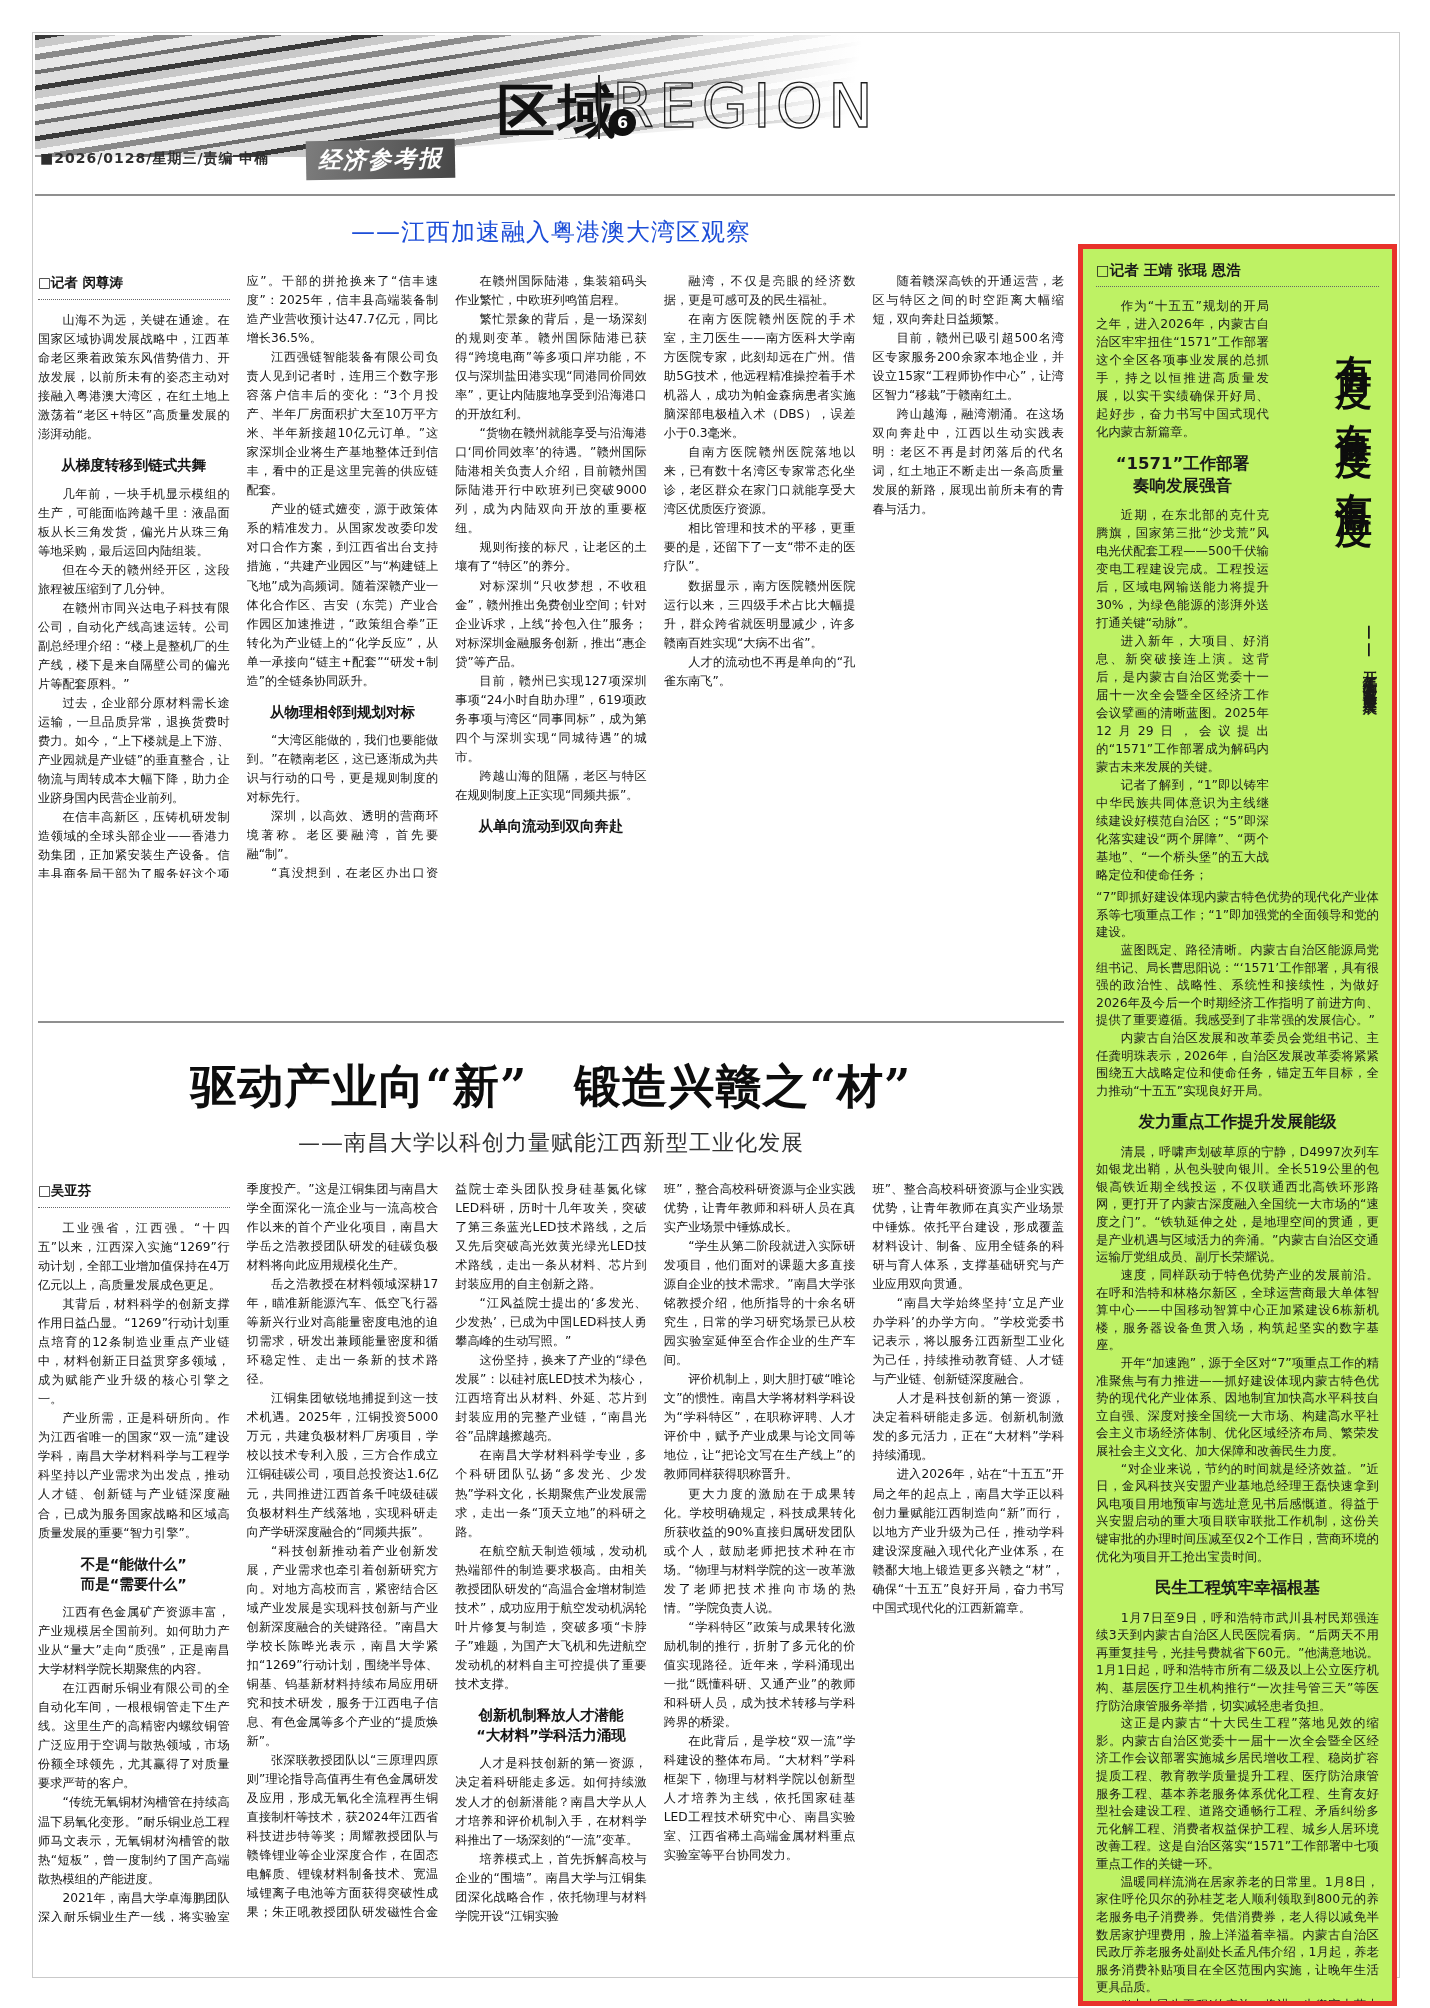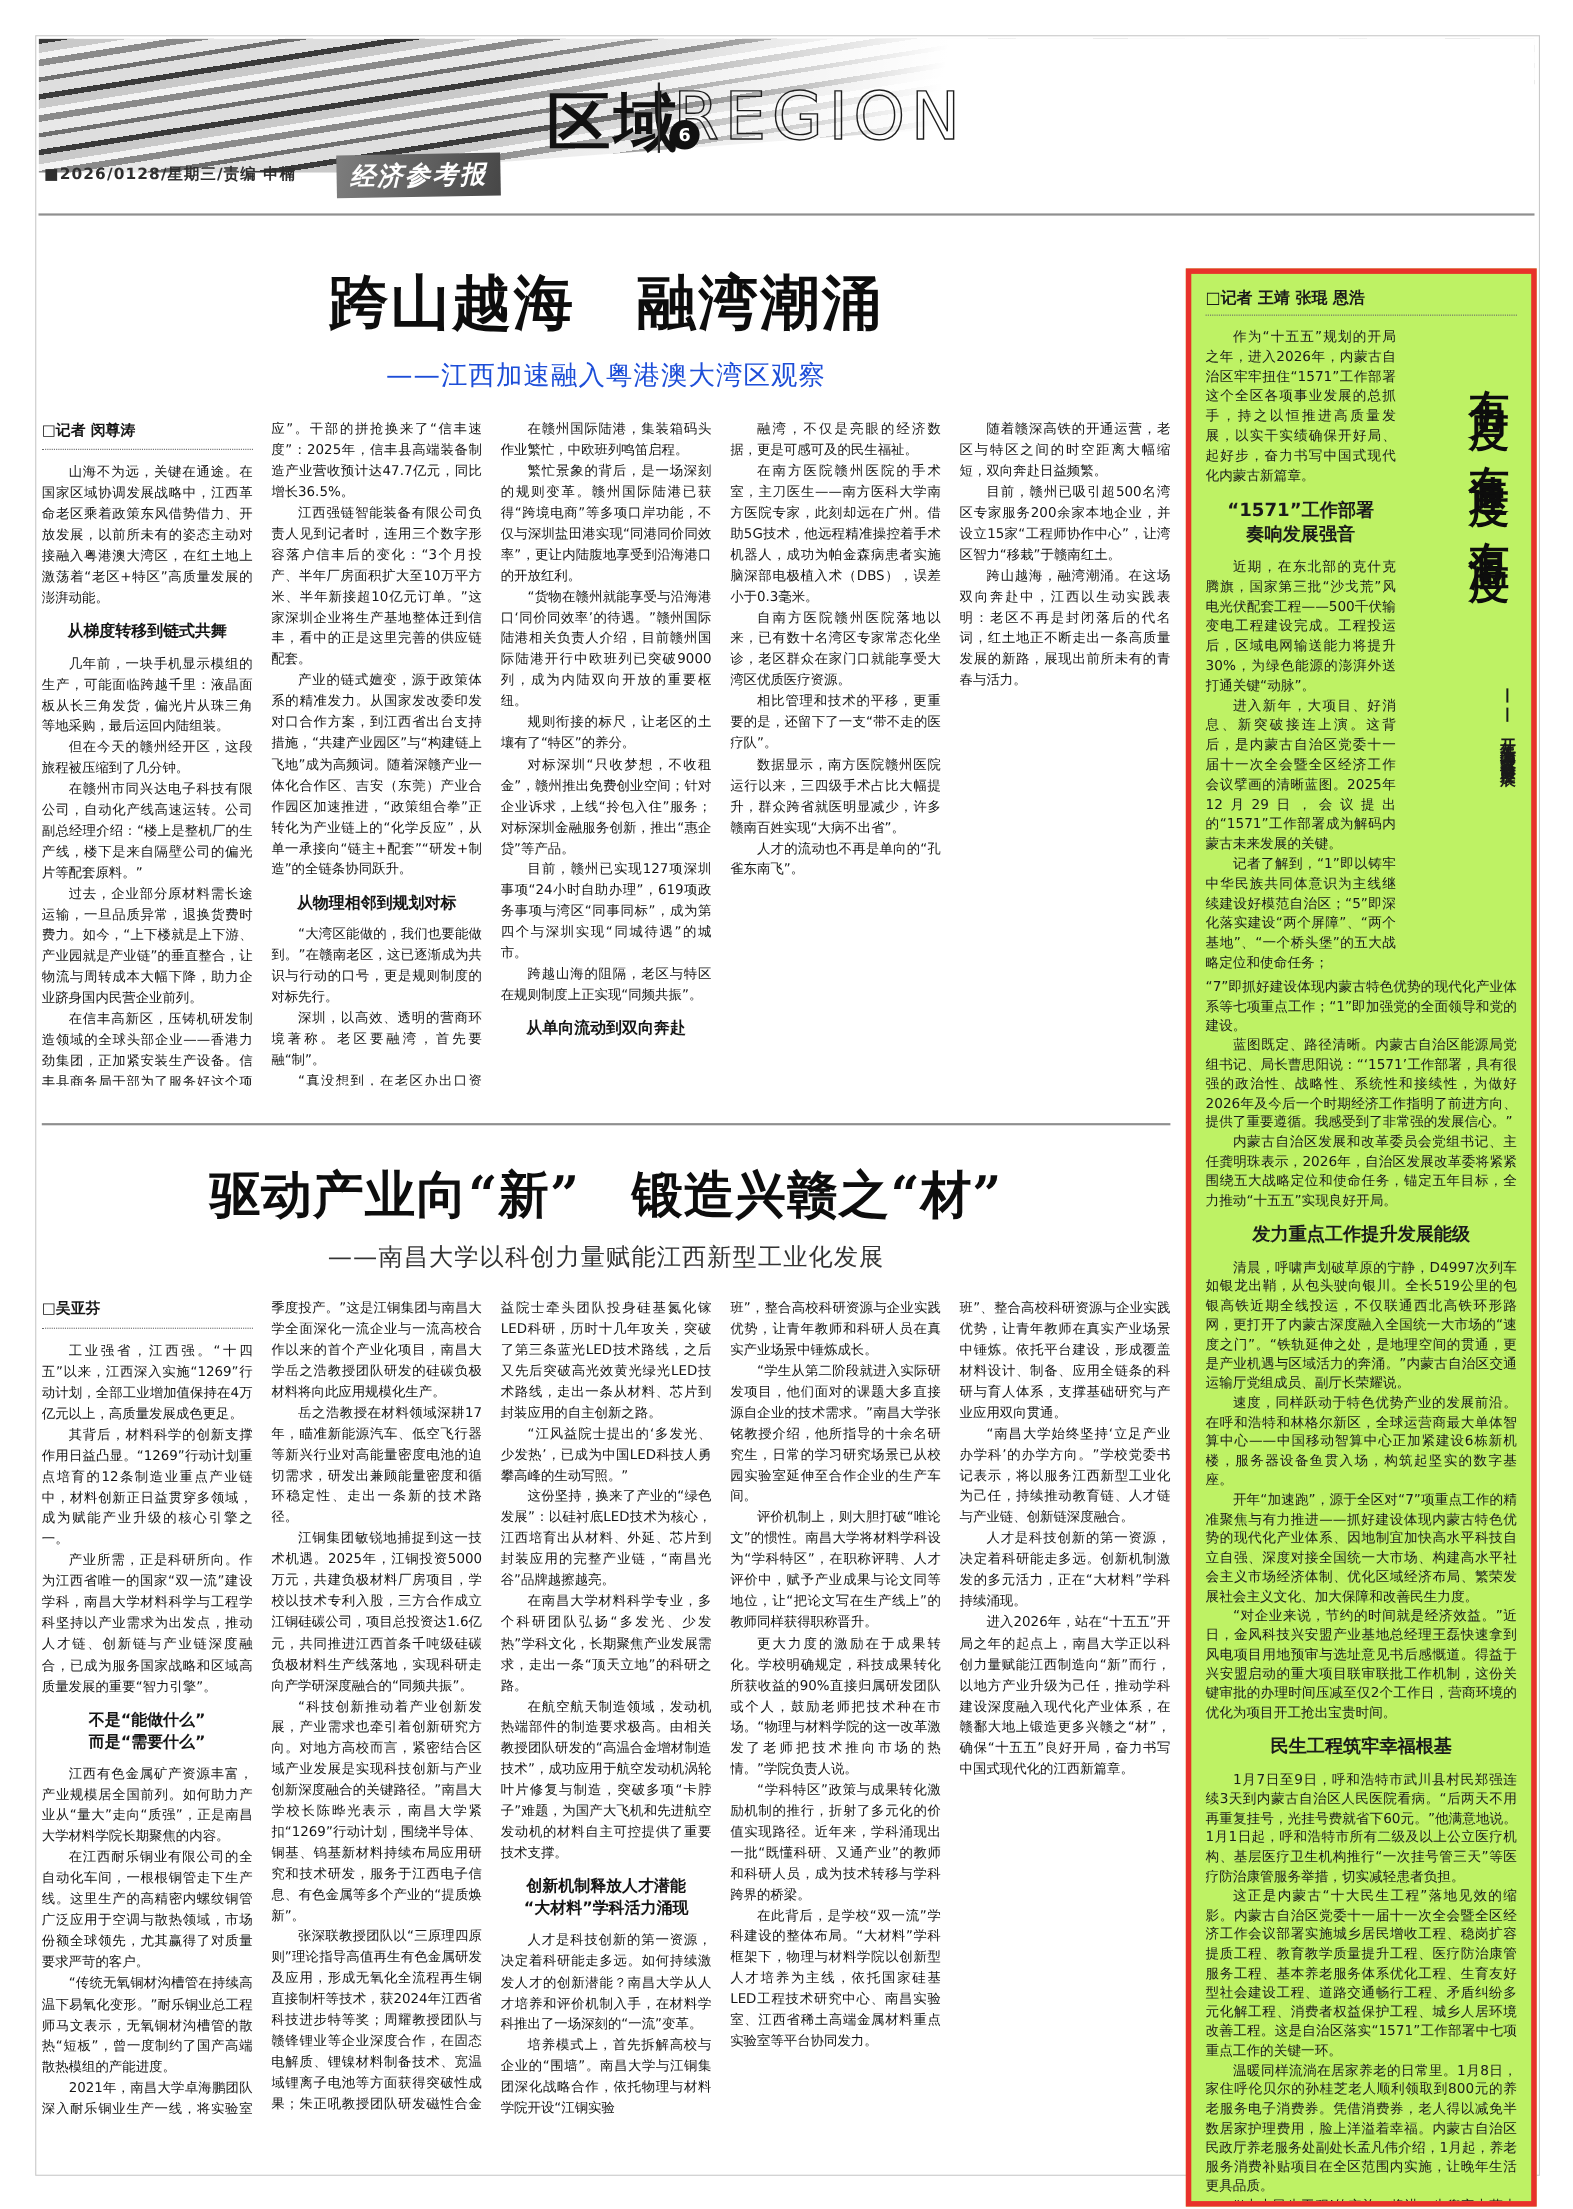--- a/index.html
+++ b/index.html
@@ -65,21 +65,20 @@
   <div class="sec-cn">区域</div>
   <div class="sec-divider"></div>
   <div class="sec-en">REGION</div>
   <div class="pagenum">6</div>
 </div>
 <div class="dateline">■2026/0128/星期三/责编 申楠</div>
 <div class="masthead">经济参考报</div>
 <div class="toprule"></div>
 
 <div class="article" id="article1">
-  <div class="headline">跨山越海　融湾潮涌</div>
   <div class="subtitle">——江西加速融入粤港澳大湾区观察</div>
   <div class="cols">
       <div class="col">
         <div class="by">□记者 闵尊涛</div>
         <p class="p">山海不为远，关键在通途。在国家区域协调发展战略中，江西革命老区乘着政策东风借势借力、开放发展，以前所未有的姿态主动对接融入粤港澳大湾区，在红土地上激荡着“老区+特区”高质量发展的澎湃动能。</p>
         <div class="h">从梯度转移到链式共舞</div>
         <p class="p">几年前，一块手机显示模组的生产，可能面临跨越千里：液晶面板从长三角发货，偏光片从珠三角等地采购，最后运回内陆组装。</p>
         <p class="p">但在今天的赣州经开区，这段旅程被压缩到了几分钟。</p>
         <p class="p">在赣州市同兴达电子科技有限公司，自动化产线高速运转。公司副总经理介绍：“楼上是整机厂的生产线，楼下是来自隔壁公司的偏光片等配套原料。”</p>
         <p class="p">过去，企业部分原材料需长途运输，一旦品质异常，退换货费时费力。如今，“上下楼就是上下游、产业园就是产业链”的垂直整合，让物流与周转成本大幅下降，助力企业跻身国内民营企业前列。</p>

